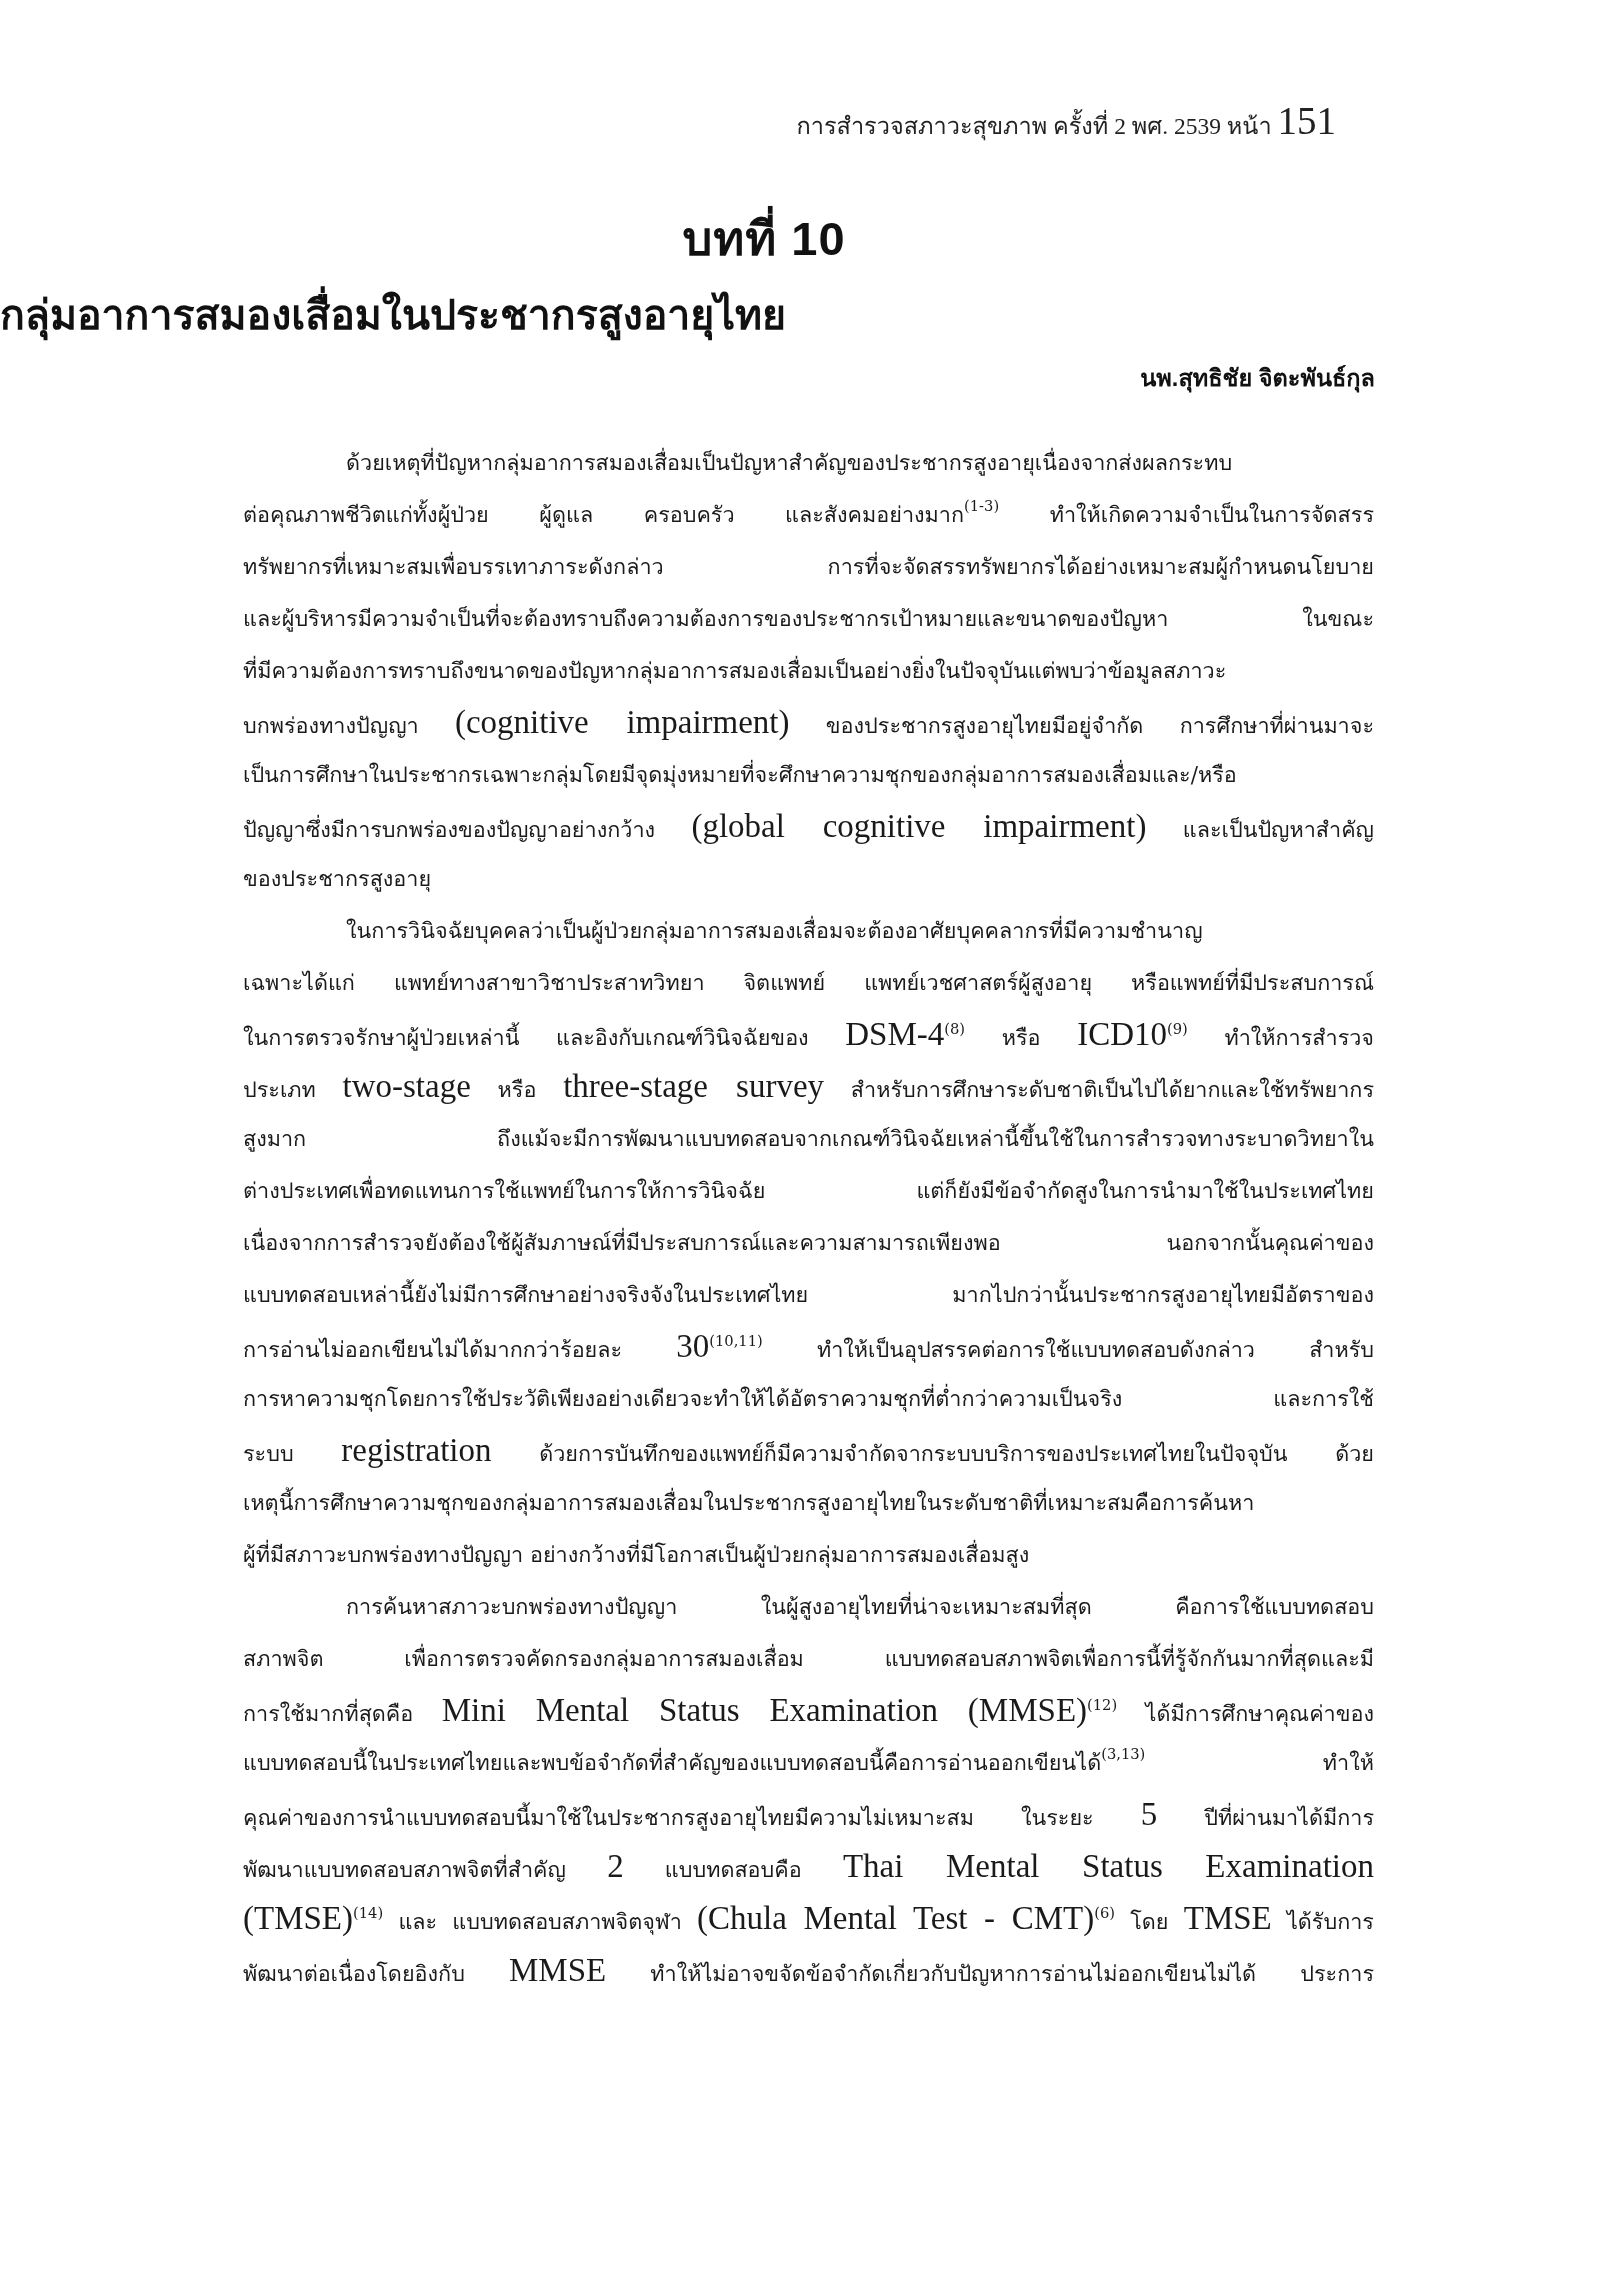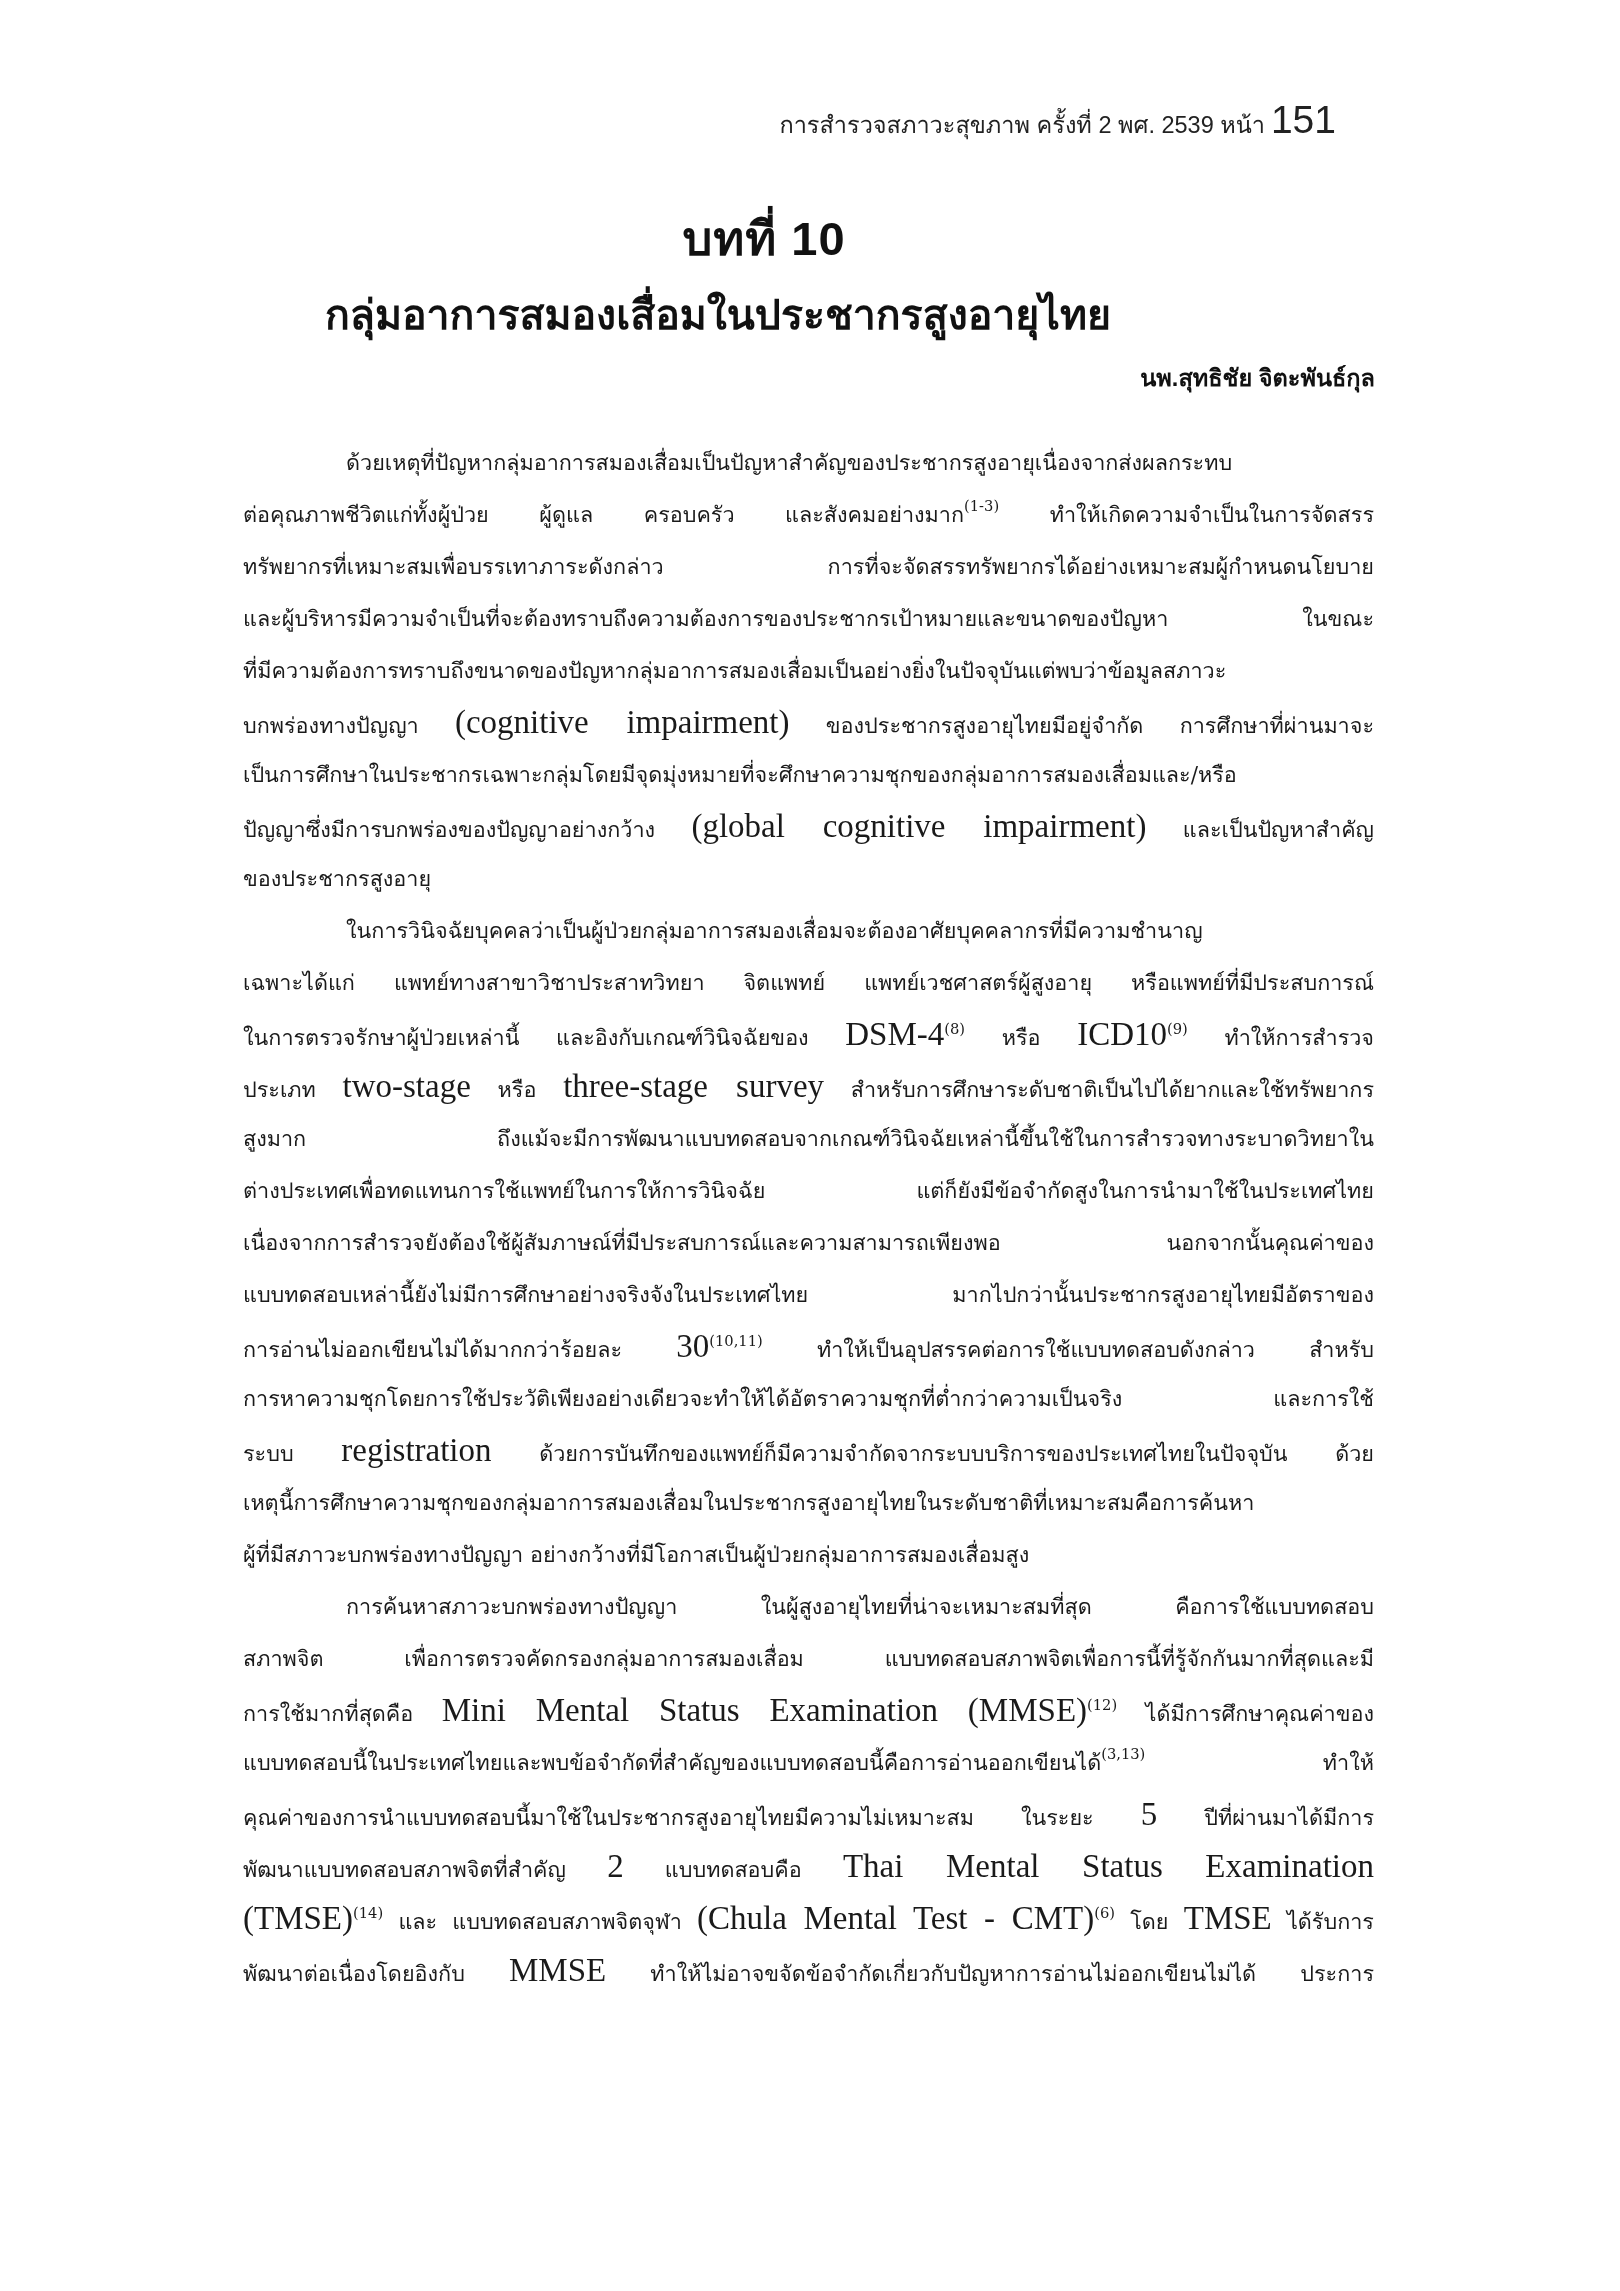--- a/index.html
+++ b/index.html
@@ -1,30 +1,30 @@
 <!DOCTYPE html>
 <html><head>
 <meta charset="utf-8">
 <style>
   html, body { margin: 0; padding: 0; background: #ffffff; }
   body { width: 1620px; height: 2292px; position: relative; overflow: hidden; color: #111; }
   .page { position: absolute; left: 0; top: 0; width: 1620px; height: 2292px; background: #fff; }
   .running-header {
     position: absolute; right: 284px; top: 98px;
-    font-family: Liberation Sans, sans-serif; font-size: 23.5px; color: #222;
+    font-family: Liberation Serif, serif; font-size: 23.5px; color: #222;
     white-space: nowrap;
   }
   .running-header .pno { font-size: 39px; margin-left: 5.9px; }
   .chapter-num {
     position: absolute; left: 0; width: 1528px; top: 201px; text-align: center;
     font-family: "Liberation Sans", sans-serif; font-weight: bold; font-size: 47px;
     letter-spacing: 1px;
   }
   .chapter-title {
-    position: absolute; left: 0; width: 1436px; top: 282px; text-align: center;
+    position: absolute; left: 0; width: 1436px; top: 282px; 
     font-family: "Liberation Sans", sans-serif; font-weight: bold; font-size: 41px;
   }
   .author {
     position: absolute; right: 245px; top: 359px;
     font-family: "Liberation Sans", sans-serif; font-weight: bold; font-size: 23.5px;
   }
   .body { position: absolute; left: 243px; top: 443px; width: 1131px; }
   .line {
     height: 52px; line-height: 39px;
     font-family: "DejaVu Serif", serif; font-size: 21.6px; color: #1a1a1a;

